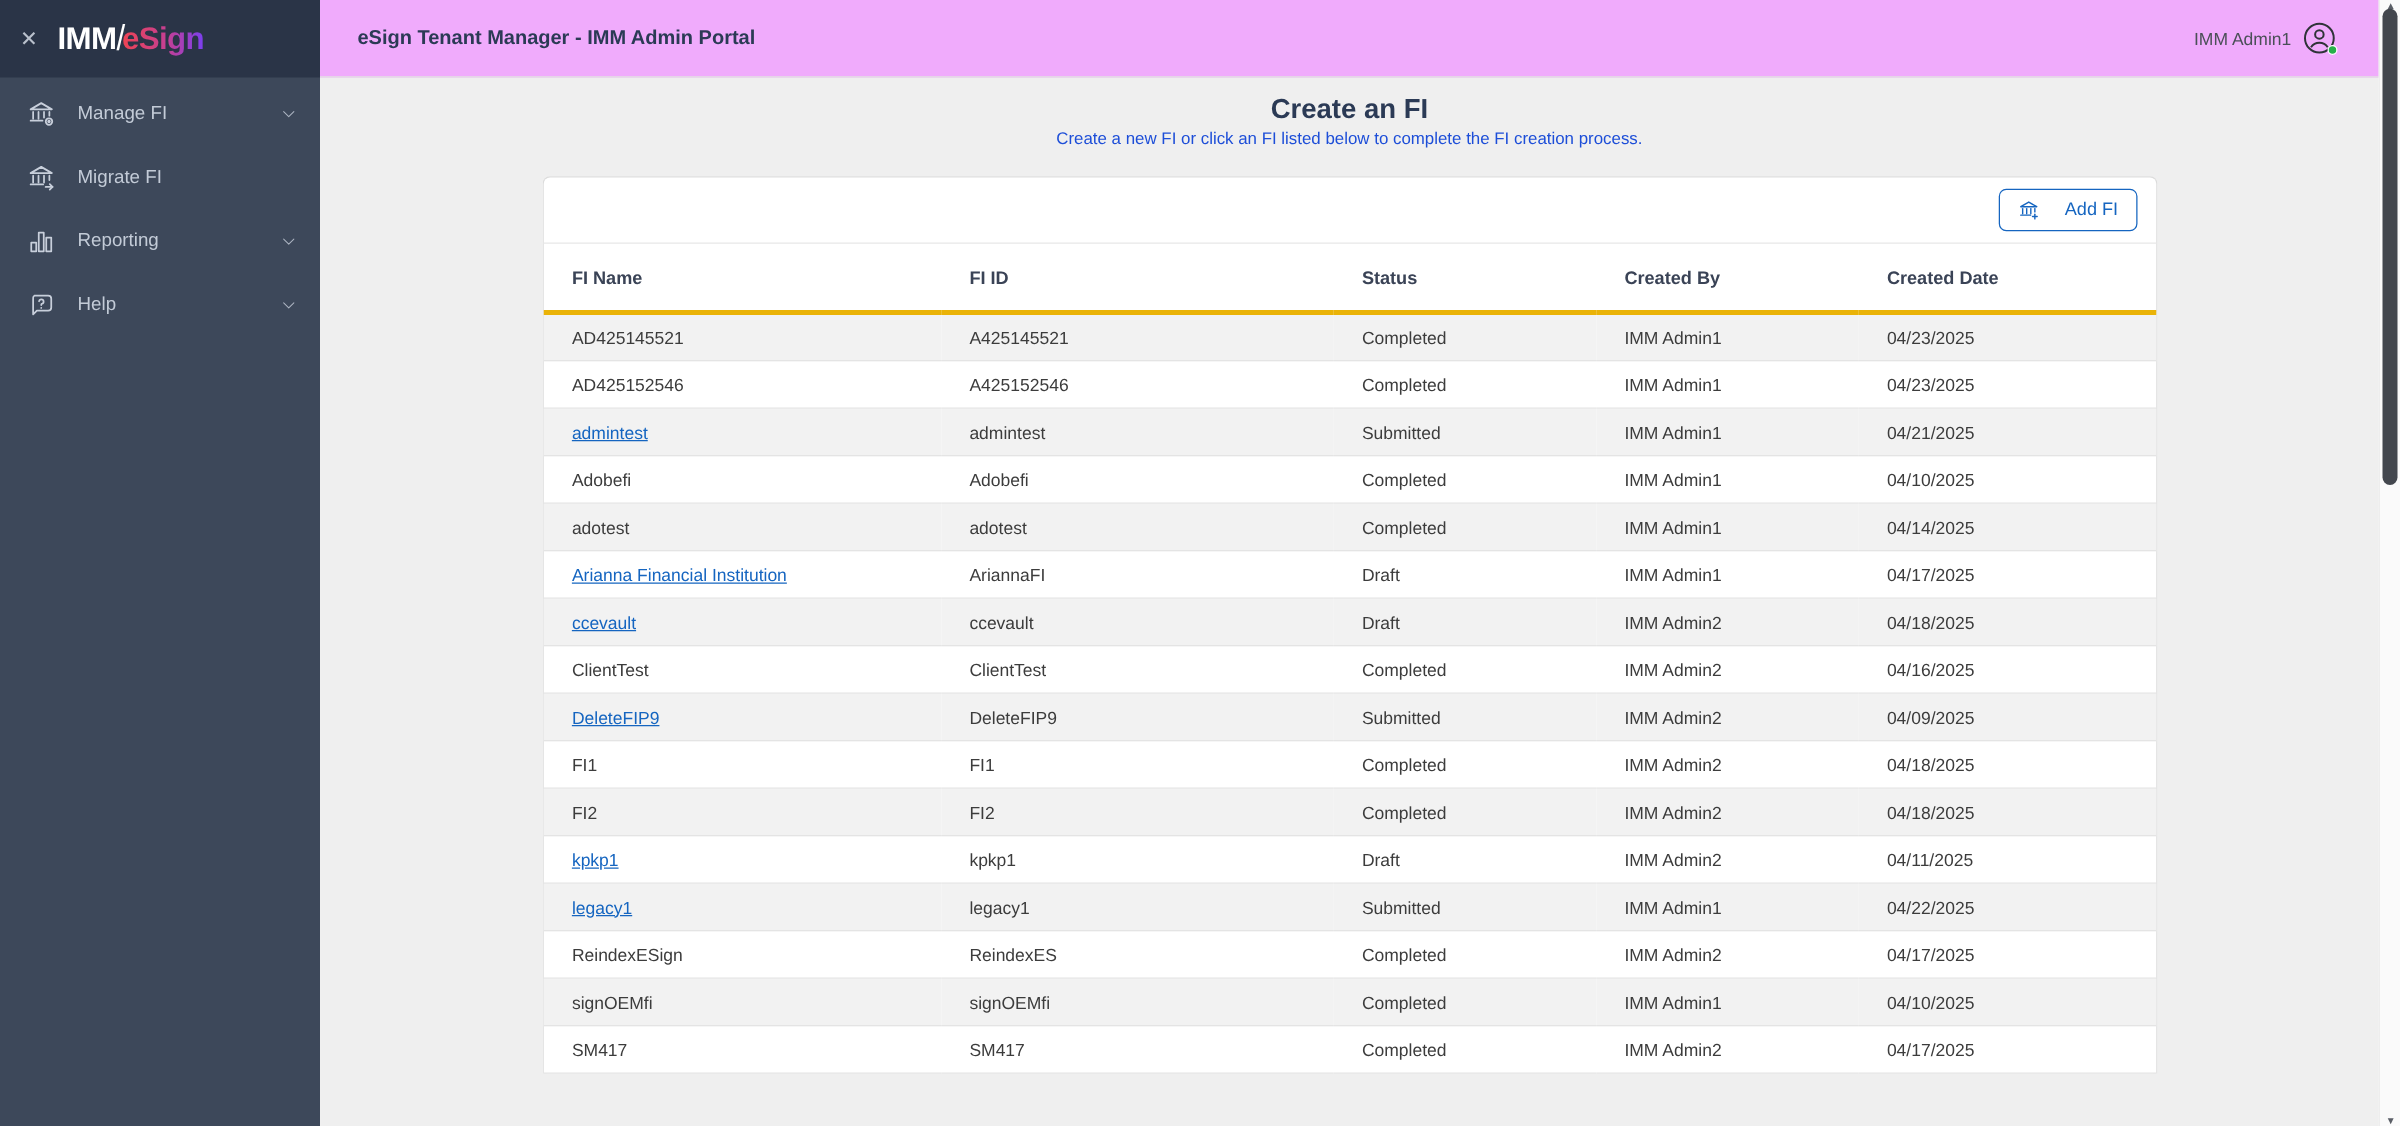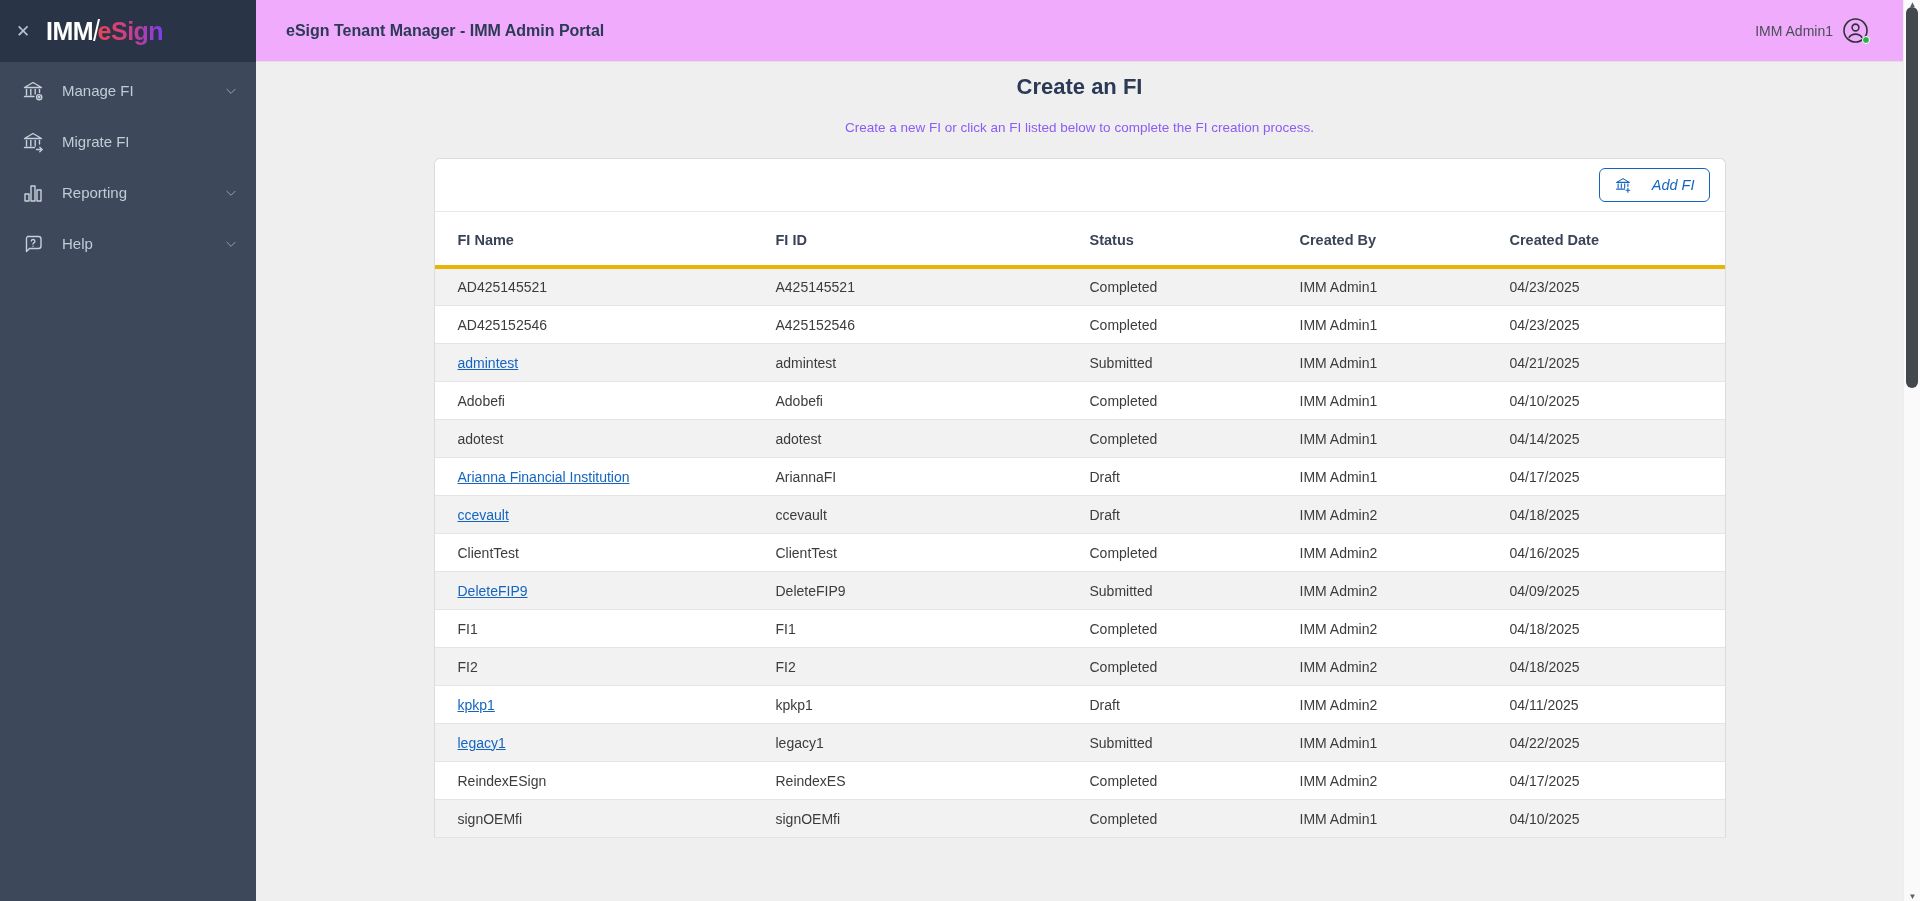--- a/index.html
+++ b/index.html
@@ -27,25 +27,25 @@
   .topbar-title { font-size:16px; font-weight:bold; color:#2b3a55; }
   .user-chip { display:flex; align-items:center; gap:9px; cursor:pointer; }
   .user-name { font-size:14px; color:#4a4f57; }
   .avatar { position:relative; width:27px; height:27px; }
   .avatar svg { stroke:#2f3338; fill:none; stroke-width:1.6; }
   .presence-dot { position:absolute; right:-1px; bottom:0; width:8px; height:8px; border-radius:50%; background:var(--green); border:1.5px solid #ffffff; }
 
   
   .content { position:absolute; left:256px; top:62px; width:1647px; height:839px; background:#efefef; padding-top:11px; }
   .page-title { text-align:center; font-size:22px; line-height:28px; font-weight:bold; color:#2b3a55; }
-  .page-subtitle { text-align:center; font-size:13.5px; line-height:18px; color:#8b5cf6; margin-top:18px; }
+  .page-subtitle { text-align:center; font-size:13.5px; line-height:18px; color:#1d4ed8; margin-top:1px; }
 
   .card { width:1292px; margin:21px auto 0 auto; background:#ffffff; border:1px solid #dcdcdc; border-radius:6px 6px 0 0; border-bottom:none; }
   .card-toolbar { display:flex; justify-content:flex-end; padding:9px 15px; }
-  .btn-add-fi { display:flex; align-items:center; gap:20px; background:#ffffff; border:1px solid var(--accent); border-radius:6px; color:var(--accent); font-size:14.5px; font-family:"Liberation Sans", sans-serif; padding:7px 14px; cursor:pointer;font-style:italic; }
+  .btn-add-fi { display:flex; align-items:center; gap:20px; background:#ffffff; border:1px solid var(--accent); border-radius:6px; color:var(--accent); font-size:14.5px; font-family:"Liberation Sans", sans-serif; padding:7px 14px; cursor:pointer; }
   .btn-add-fi svg { stroke:var(--accent); fill:none; stroke-width:1.5; stroke-linecap:round; stroke-linejoin:round; }
   .card-divider { height:1px; background:#e7e7e7; }
 
   table.fi-table { width:100%; border-collapse:collapse; table-layout:fixed; }
   .fi-table th { text-align:left; font-size:14.5px; font-weight:bold; color:#3a4356; padding:20px 8px 17px 23px; border-bottom:4px solid #eab308; }
   .fi-table td { font-size:14px; color:#3c3c3c; padding:10px 8px 10px 23px; height:38px; }
   .fi-table tbody tr { border-bottom:1px solid #e4e4e4; }
   .fi-table tbody tr:nth-child(odd) { background:var(--stripe); }
   .fi-link { color:var(--accent); text-decoration:underline; }
 
@@ -284,20 +284,27 @@
     <td>IMM Admin2</td>
     <td>04/17/2025</td>
   </tr>
           <tr>
     <td>signOEMfi</td>
     <td>signOEMfi</td>
     <td>Completed</td>
     <td>IMM Admin1</td>
     <td>04/10/2025</td>
   </tr>
+          <tr>
+    <td>SM417</td>
+    <td>SM417</td>
+    <td>Completed</td>
+    <td>IMM Admin2</td>
+    <td>04/17/2025</td>
+  </tr>
         </tbody>
     </table>
   </div>
 </div>
 
 <div class="scrollbar">
   <div class="sb-arrow up">▲</div>
   <div class="sb-thumb"></div>
   <div class="sb-arrow down">▼</div>
 </div>

